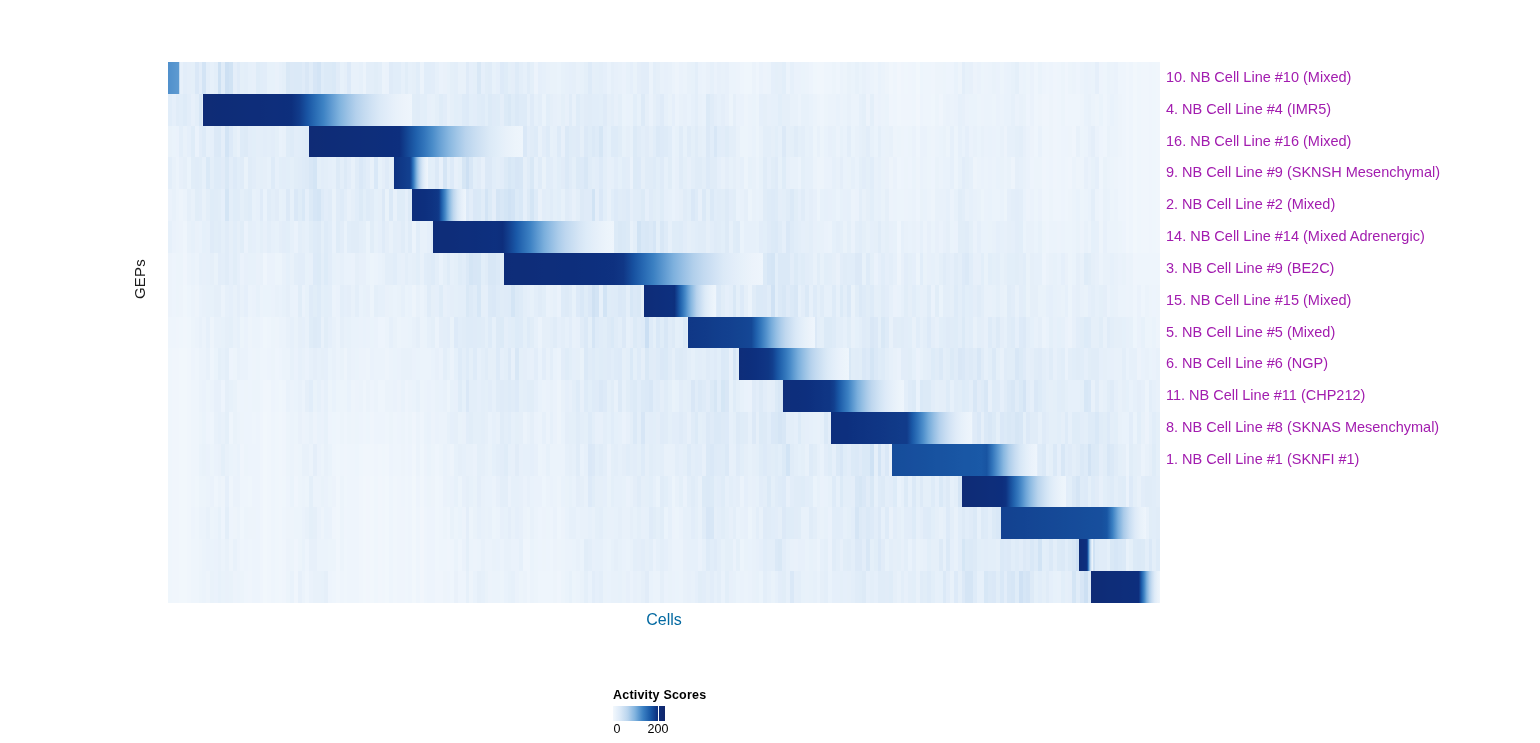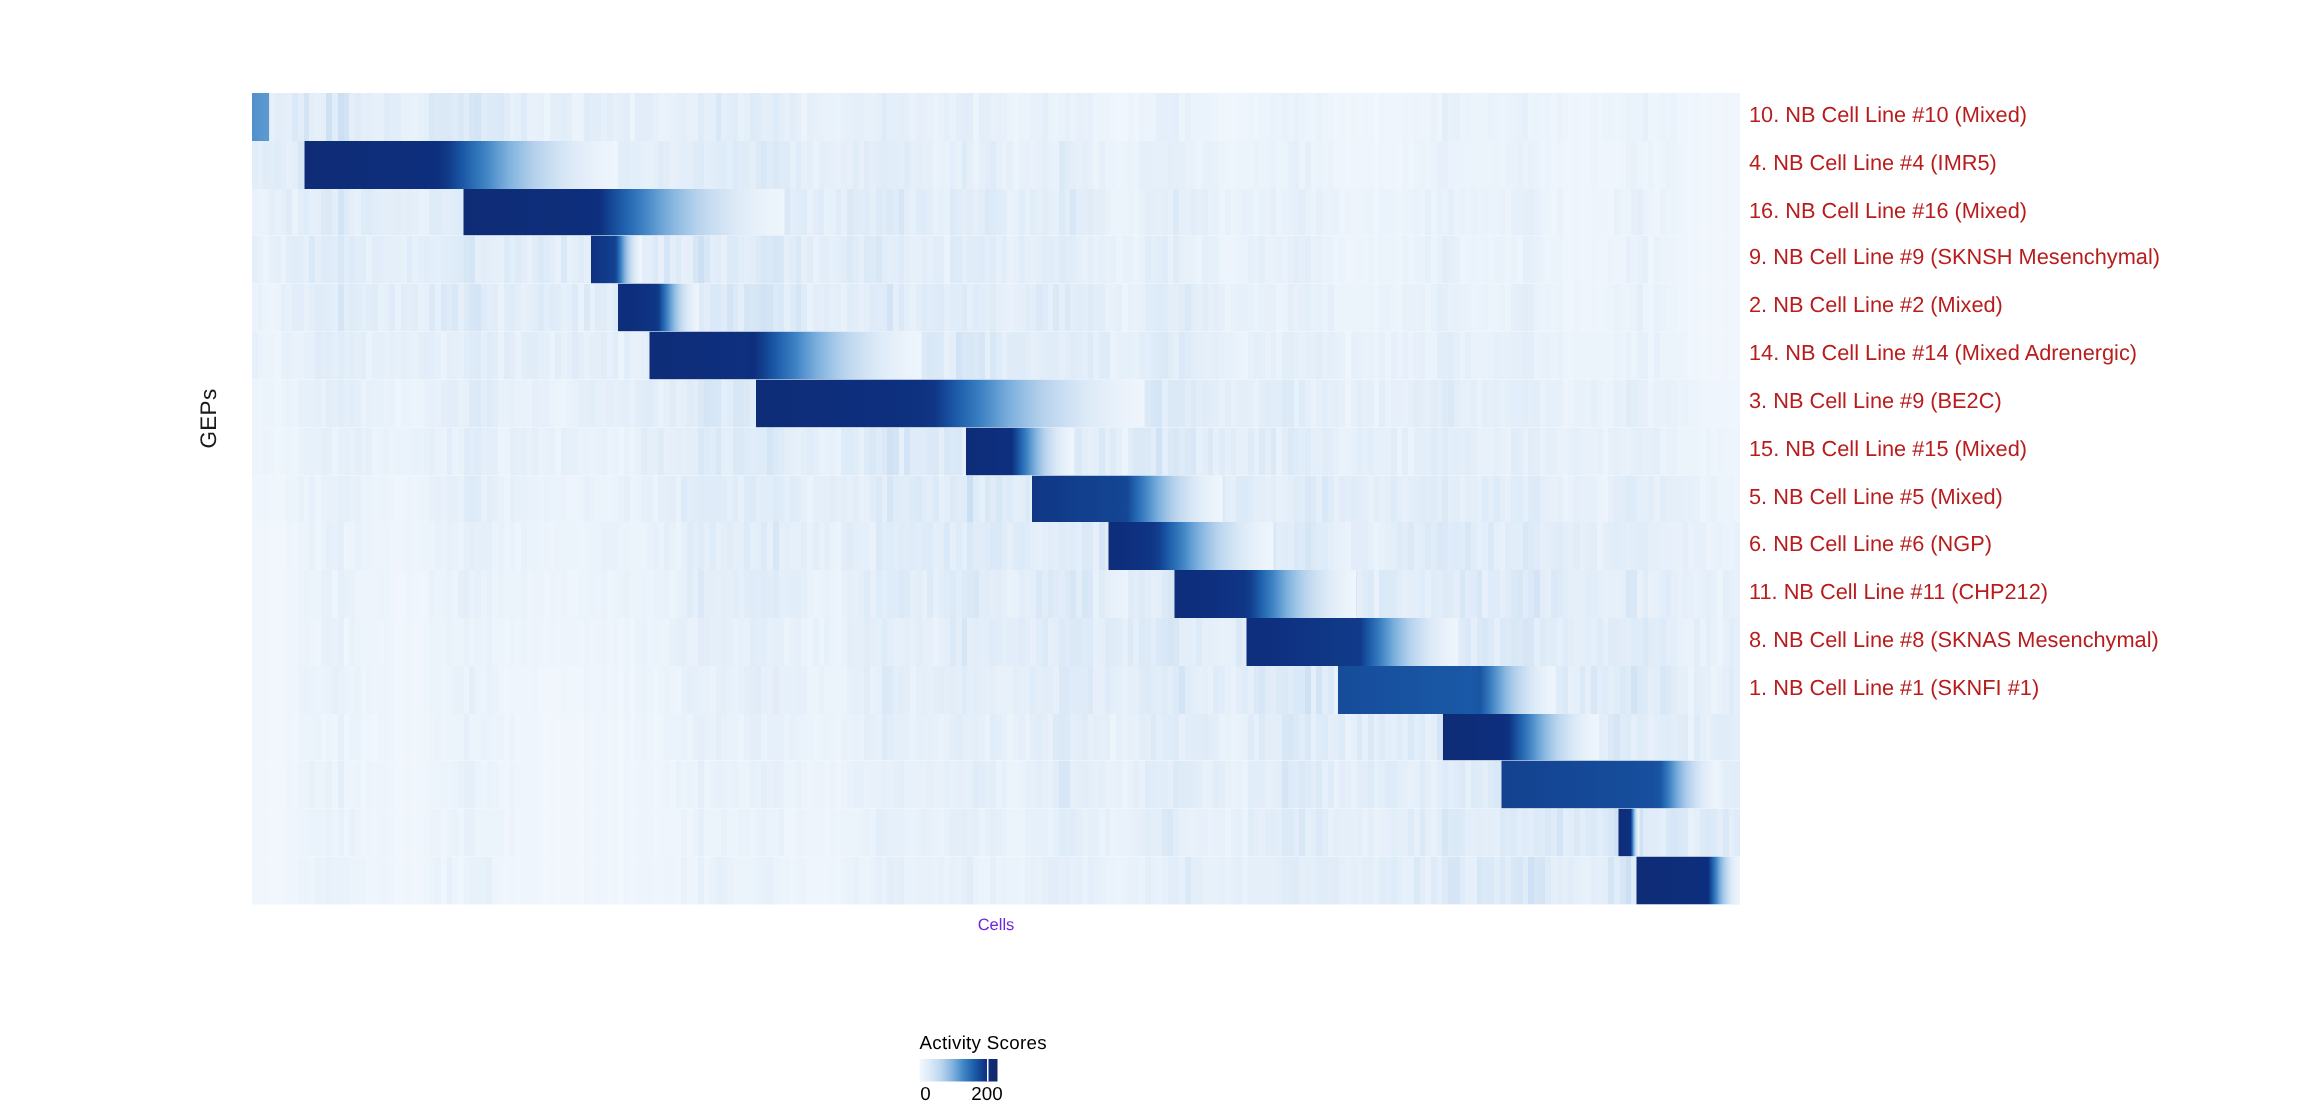--- a/index.html
+++ b/index.html
@@ -69,51 +69,51 @@
     transform-origin: left top;
     white-space: nowrap;
     letter-spacing: .2px;
   }
   #xlabel {
     position: absolute;
     left: 168px;
     top: 611px;
     width: 992px;
     text-align: center;
-    font-size: 11px;
-    color: #6d28d9;
+    font-size: 16px;
+    color: #0369a1;
   }
 
   
   #row-labels {
     position: absolute;
     left: 1166px;
     top: 62px;
     width: 374px;
     height: 541px;
   }
   .row-label {
     height: 31.82px;
     line-height: 31.82px;
     font-size: 14.5px;
-    color: #b91c1c;
+    color: #a21caf;
     white-space: nowrap;
     overflow: hidden;
   }
 
   
   #legend {
     position: absolute;
     left: 613px;
     top: 688px;
     width: 240px;
   }
   #legend-title {
     font-size: 12.5px;
-    font-weight: normal;
+    font-weight: bold;
     color: #000000;
     margin: 0 0 4px 0;
     letter-spacing: .2px;
   }
   #legend-bar-wrap {
     position: relative;
     width: 52px;
     height: 15px;
   }
   #legend-bar {

